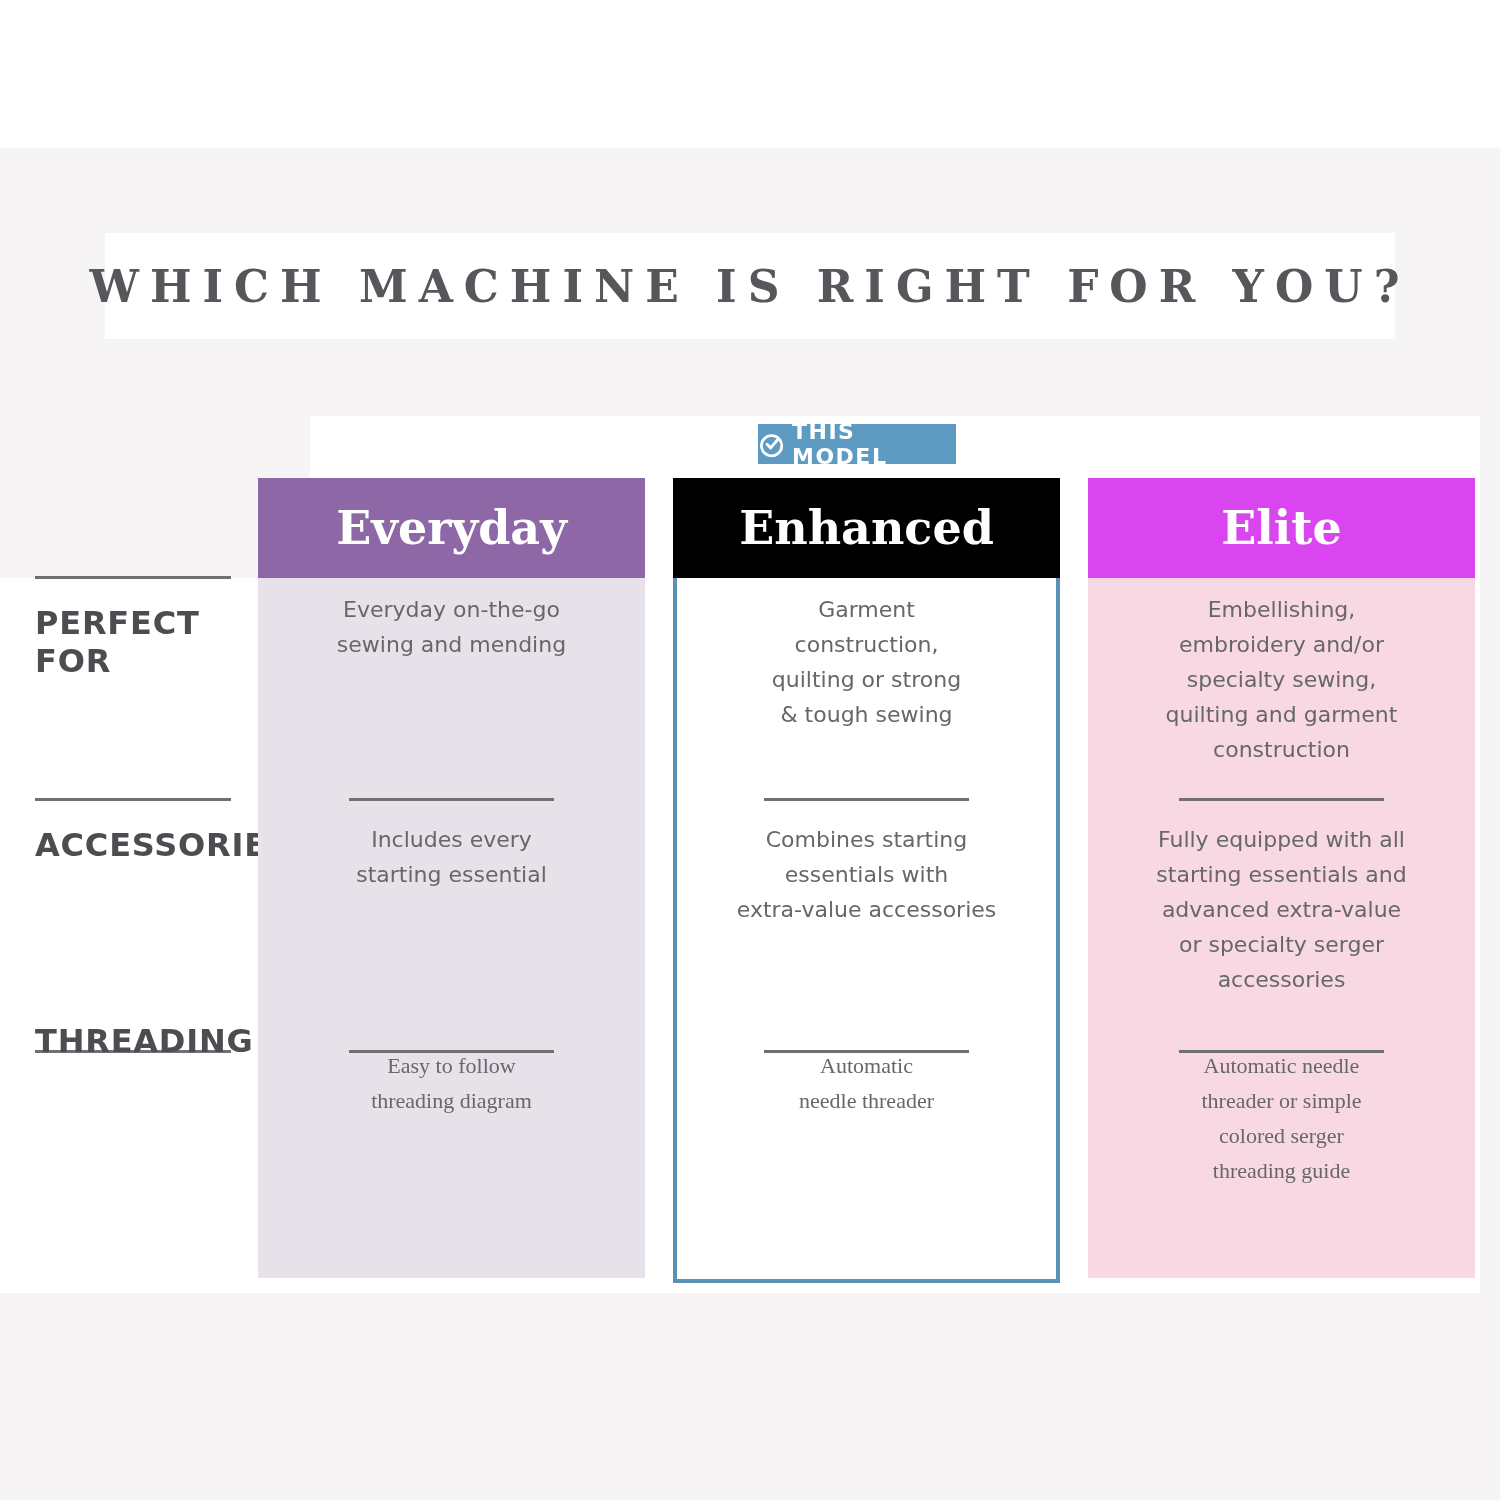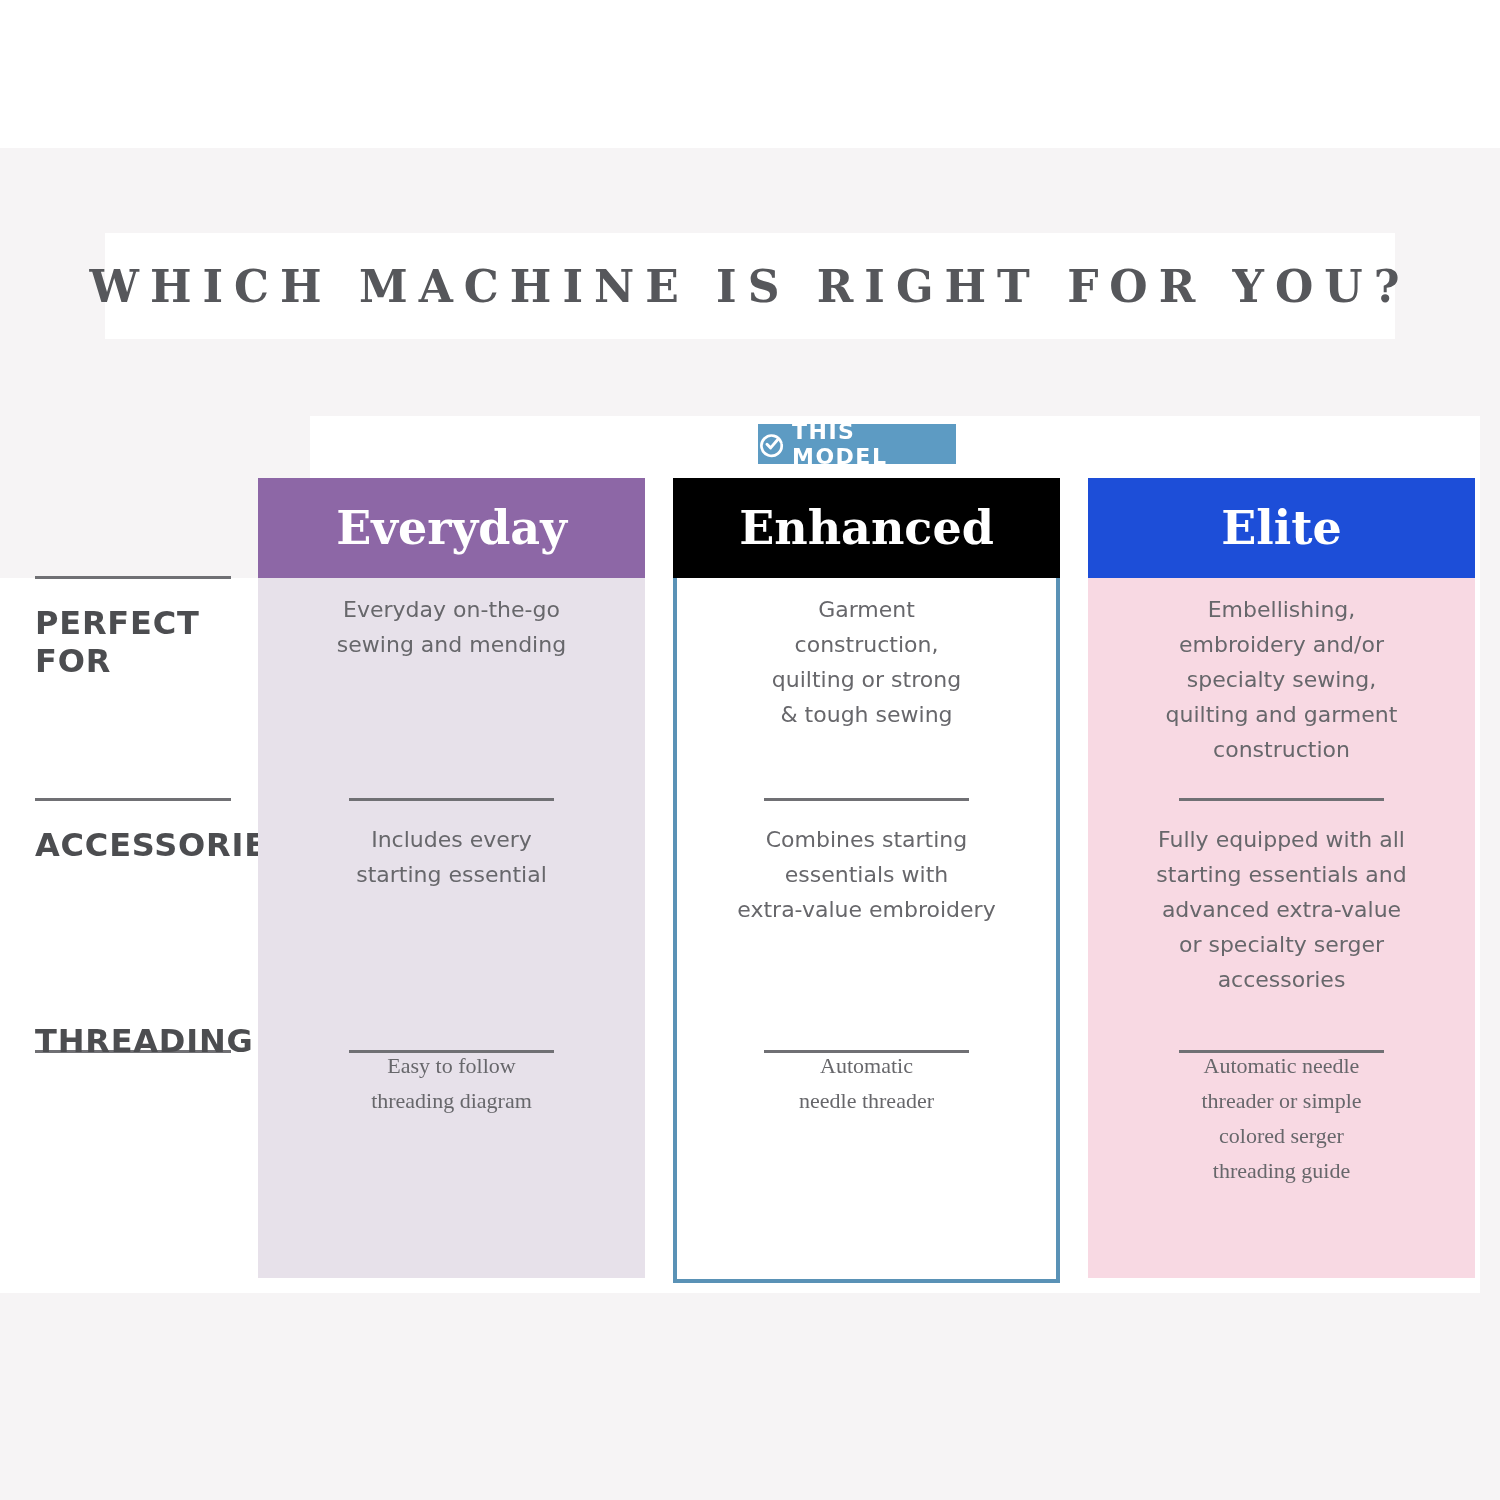--- a/index.html
+++ b/index.html
@@ -94,26 +94,26 @@
 
 <div class="abs col-header" style="left: 673px; top: 478px; background-color: #000000;">Enhanced</div>
 <div class="abs col-body outlined" style="left: 673px; top: 578px; background-color: rgb(255, 255, 255); border-color: rgb(90, 146, 182);"></div>
 <div class="abs cell r1" style="left:683px;">Garment
 construction,
 quilting or strong
 &amp; tough sewing</div>
 <div class="abs cell-divider divider-r2" style="left:764px;"></div>
 <div class="abs cell r2" style="left:683px;">Combines starting
 essentials with
-extra-value embroidery</div>
+extra-value accessories</div>
 <div class="abs cell-divider divider-r3" style="left:764px;"></div>
 <div class="abs cell r3" style="left:683px;">Automatic
 needle threader</div>
 
-<div class="abs col-header" style="left: 1088px; top: 478px; background-color: #1d4ed8;">Elite</div>
+<div class="abs col-header" style="left: 1088px; top: 478px; background-color: #d946ef;">Elite</div>
 <div class="abs col-body" style="left: 1088px; top: 578px; background-color: rgb(248, 217, 227);"></div>
 <div class="abs cell r1" style="left:1098px;">Embellishing,
 embroidery and/or
 specialty sewing,
 quilting and garment
 construction</div>
 <div class="abs cell-divider divider-r2" style="left:1179px;"></div>
 <div class="abs cell r2" style="left:1098px;">Fully equipped with all
 starting essentials and
 advanced extra-value

